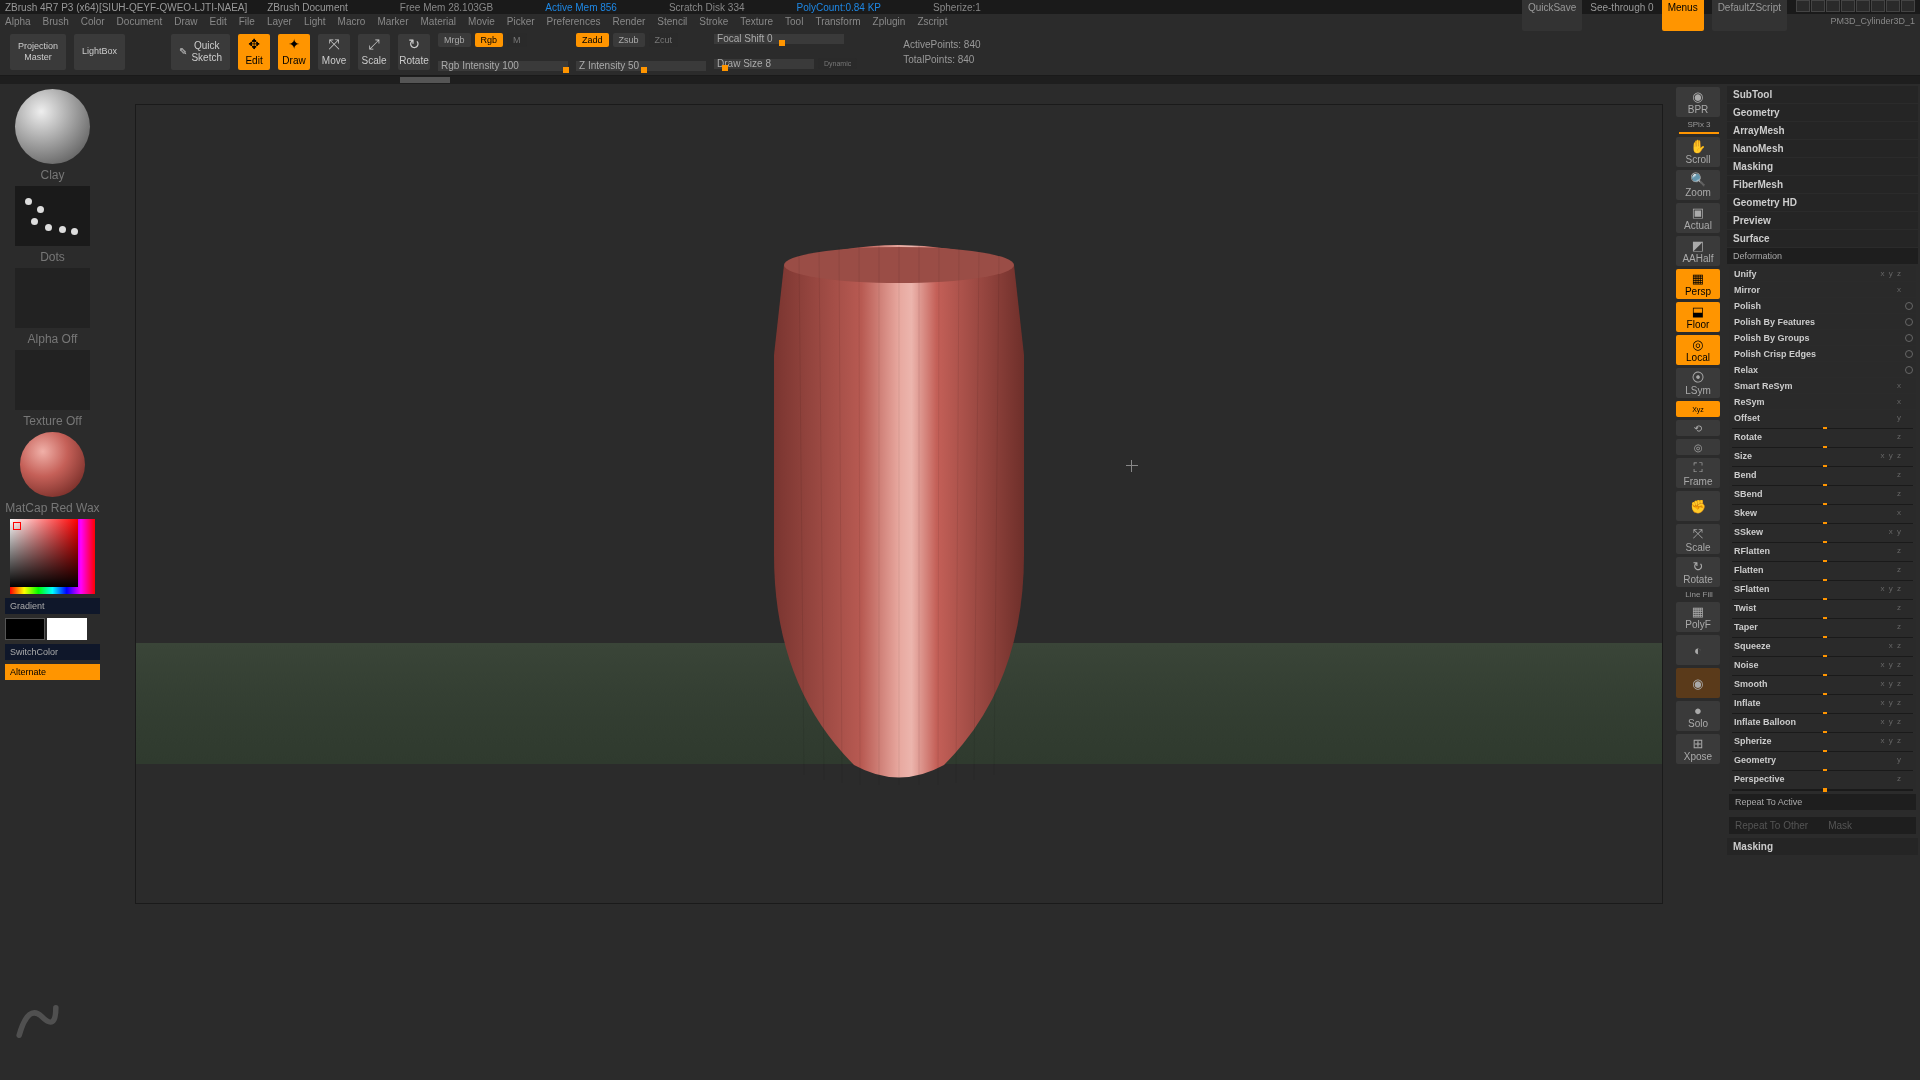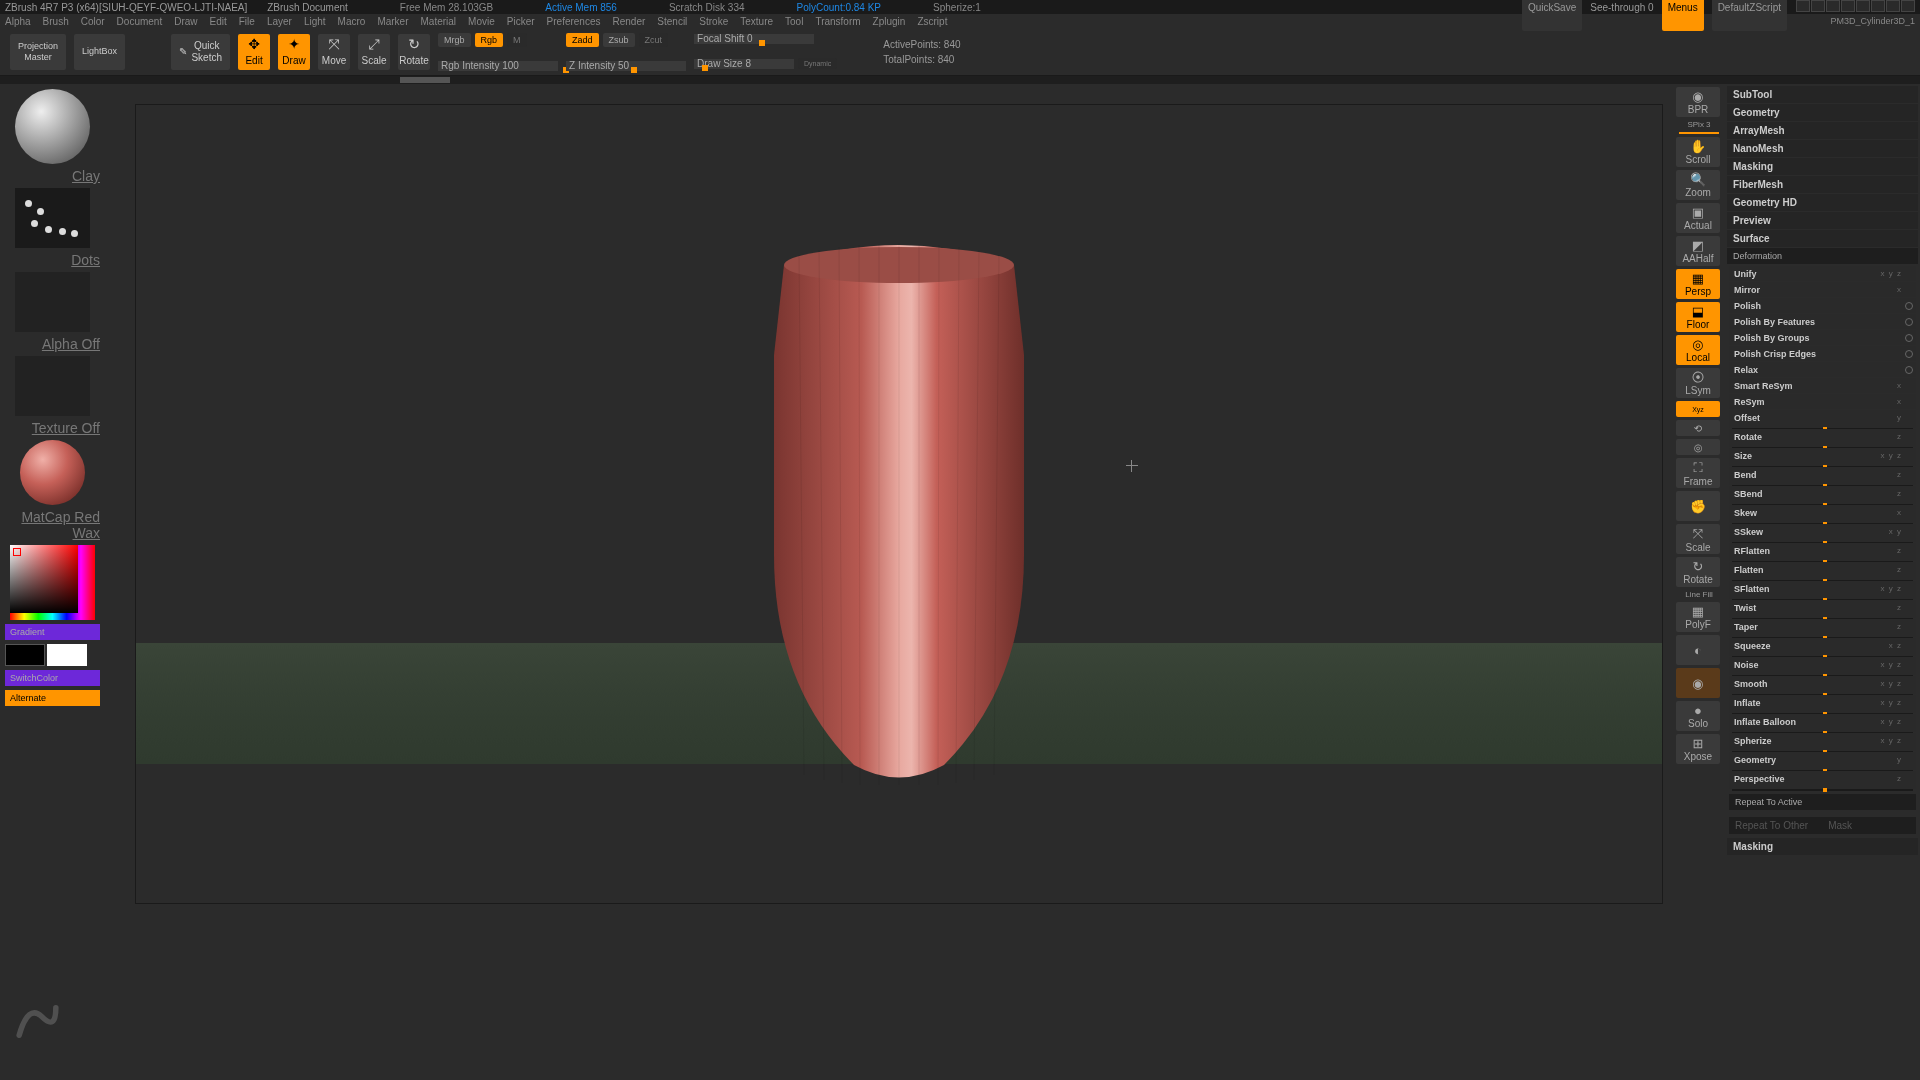--- a/index.html
+++ b/index.html
@@ -25,51 +25,51 @@
 .toolbtn { background: #3a3a3a; color: #ccc; padding: 5px 8px; text-align: center; border-radius: 2px; font-size: 9px; line-height: 1.2; }
 .toolbtn.tall { height: 36px; display: flex; flex-direction: column; justify-content: center; }
 .toolbtn.orange { background: #ff9500; color: #000; }
 .toolbtn.icon { width: 32px; height: 36px; display: flex; flex-direction: column; align-items: center; justify-content: center; font-size: 8px; }
 .toolbtn.icon .glyph { font-size: 14px; margin-bottom: 2px; }
 .slidergroup { display: flex; flex-direction: column; gap: 14px; }
 .srow { display: flex; gap: 4px; align-items: center; }
 .sbtn { background: #3a3a3a; padding: 2px 6px; font-size: 9px; border-radius: 2px; }
 .sbtn.orange { background: #ff9500; color: #000; }
 .sbtn.shortcut { background: #2a2a2a; color: #777; }
-.sliderbar { width: 120px; height: 10px; background: #3a3a3a; position: relative; font-size: 8px; padding-left: 3px; line-height: 10px; }
+.sliderbar { width: 130px; height: 10px; background: #3a3a3a; position: relative; font-size: 8px; padding-left: 3px; line-height: 10px; }
 .sliderbar .handle { position: absolute; width: 6px; height: 6px; background: #ff9500; top: 6px; }
 .stats { display: flex; flex-direction: column; gap: 4px; font-size: 9px; color: #999; }
 
 
 .statusstrip { height: 8px; background: #1e1e1e; position: relative; }
 .statusstrip .seg { position: absolute; left: 400px; width: 50px; height: 6px; background: #555; top: 1px; }
 
 
 .main { display: flex; height: calc(100% - 100px); }
 
 
 .leftpanel { width: 105px; background: #2b2b2b; padding: 5px; display: flex; flex-direction: column; gap: 4px; }
 .brushprev { width: 75px; height: 75px; background: radial-gradient(circle at 35% 30%, #eee 0%, #aaa 40%, #555 90%); border-radius: 50%; margin: 0 auto; }
-.brushlabel { text-align: right; font-size: 14px; color: #777; text-decoration: underline; }
+.brushlabel { text-align: center; font-size: 12px; color: #777; }
 .strokeprev { width: 75px; height: 60px; background: #1a1a1a; display: flex; align-items: center; justify-content: center; margin: 0 auto; }
 .dots { position: relative; width: 60px; height: 40px; }
 .dots span { position: absolute; width: 7px; height: 7px; background: #ddd; border-radius: 50%; }
 .alphabox { width: 75px; height: 60px; background: #222; margin: 0 auto; }
 .texturebox { width: 75px; height: 60px; background: #222; margin: 0 auto; }
 .matprev { width: 65px; height: 65px; background: radial-gradient(circle at 35% 30%, #f0b0a8 0%, #c56058 40%, #6a2520 90%); border-radius: 50%; margin: 0 auto; }
 .colorpick { width: 85px; height: 75px; margin: 0 auto; position: relative; background: linear-gradient(to right, #f00, #ff0, #0f0, #0ff, #00f, #f0f, #f00); }
 .colorpick .satval { position: absolute; left: 0; top: 0; width: 68px; height: 68px; background: linear-gradient(to bottom, rgba(0,0,0,0), #000), linear-gradient(to right, #fff, rgba(255,255,255,0)); background-blend-mode: normal; }
 .colorpick .satval::before { content:""; position:absolute; inset:0; background: linear-gradient(to right, #fff, #f00); }
 .colorpick .satval::after { content:""; position:absolute; inset:0; background: linear-gradient(to bottom, transparent, #000); }
 .colorpick .marker { position: absolute; left: 3px; top: 3px; width: 8px; height: 8px; border: 1px solid #f00; }
 .swatches { display: flex; gap: 2px; }
 .swatch { width: 40px; height: 22px; }
 .swatch.black { background: #000; border: 1px solid #555; }
 .swatch.white { background: #fff; }
-.leftbtn { background: #6d28d9; padding: 3px 5px; font-size: 9px; text-align: left; }
+.leftbtn { background: #0f172a; padding: 3px 5px; font-size: 9px; text-align: left; }
 .leftbtn.orange { background: #ff9500; color: #000; }
 .logo { width: 55px; height: 55px; margin: auto auto 10px 5px; }
 .logo svg { opacity: 0.4; }
 
 
 .canvaswrap { flex: 1; background: #2b2b2b; padding: 20px 10px 10px 30px; position: relative; }
 .canvas { width: 100%; height: 800px; background: #2b2b2b; border: 1px solid #1a1a1a; position: relative; overflow: hidden; }
 .floor { position: absolute; left: 0; right: 0; bottom: 60px; height: 200px; background: linear-gradient(to bottom, #3a4538, #2f3a2e); transform: perspective(600px) rotateX(65deg); transform-origin: top; }
 .vase { position: absolute; left: 50%; top: 130px; transform: translateX(-50%); width: 310px; height: 550px; }
 .vase svg { width: 100%; height: 100%; }

